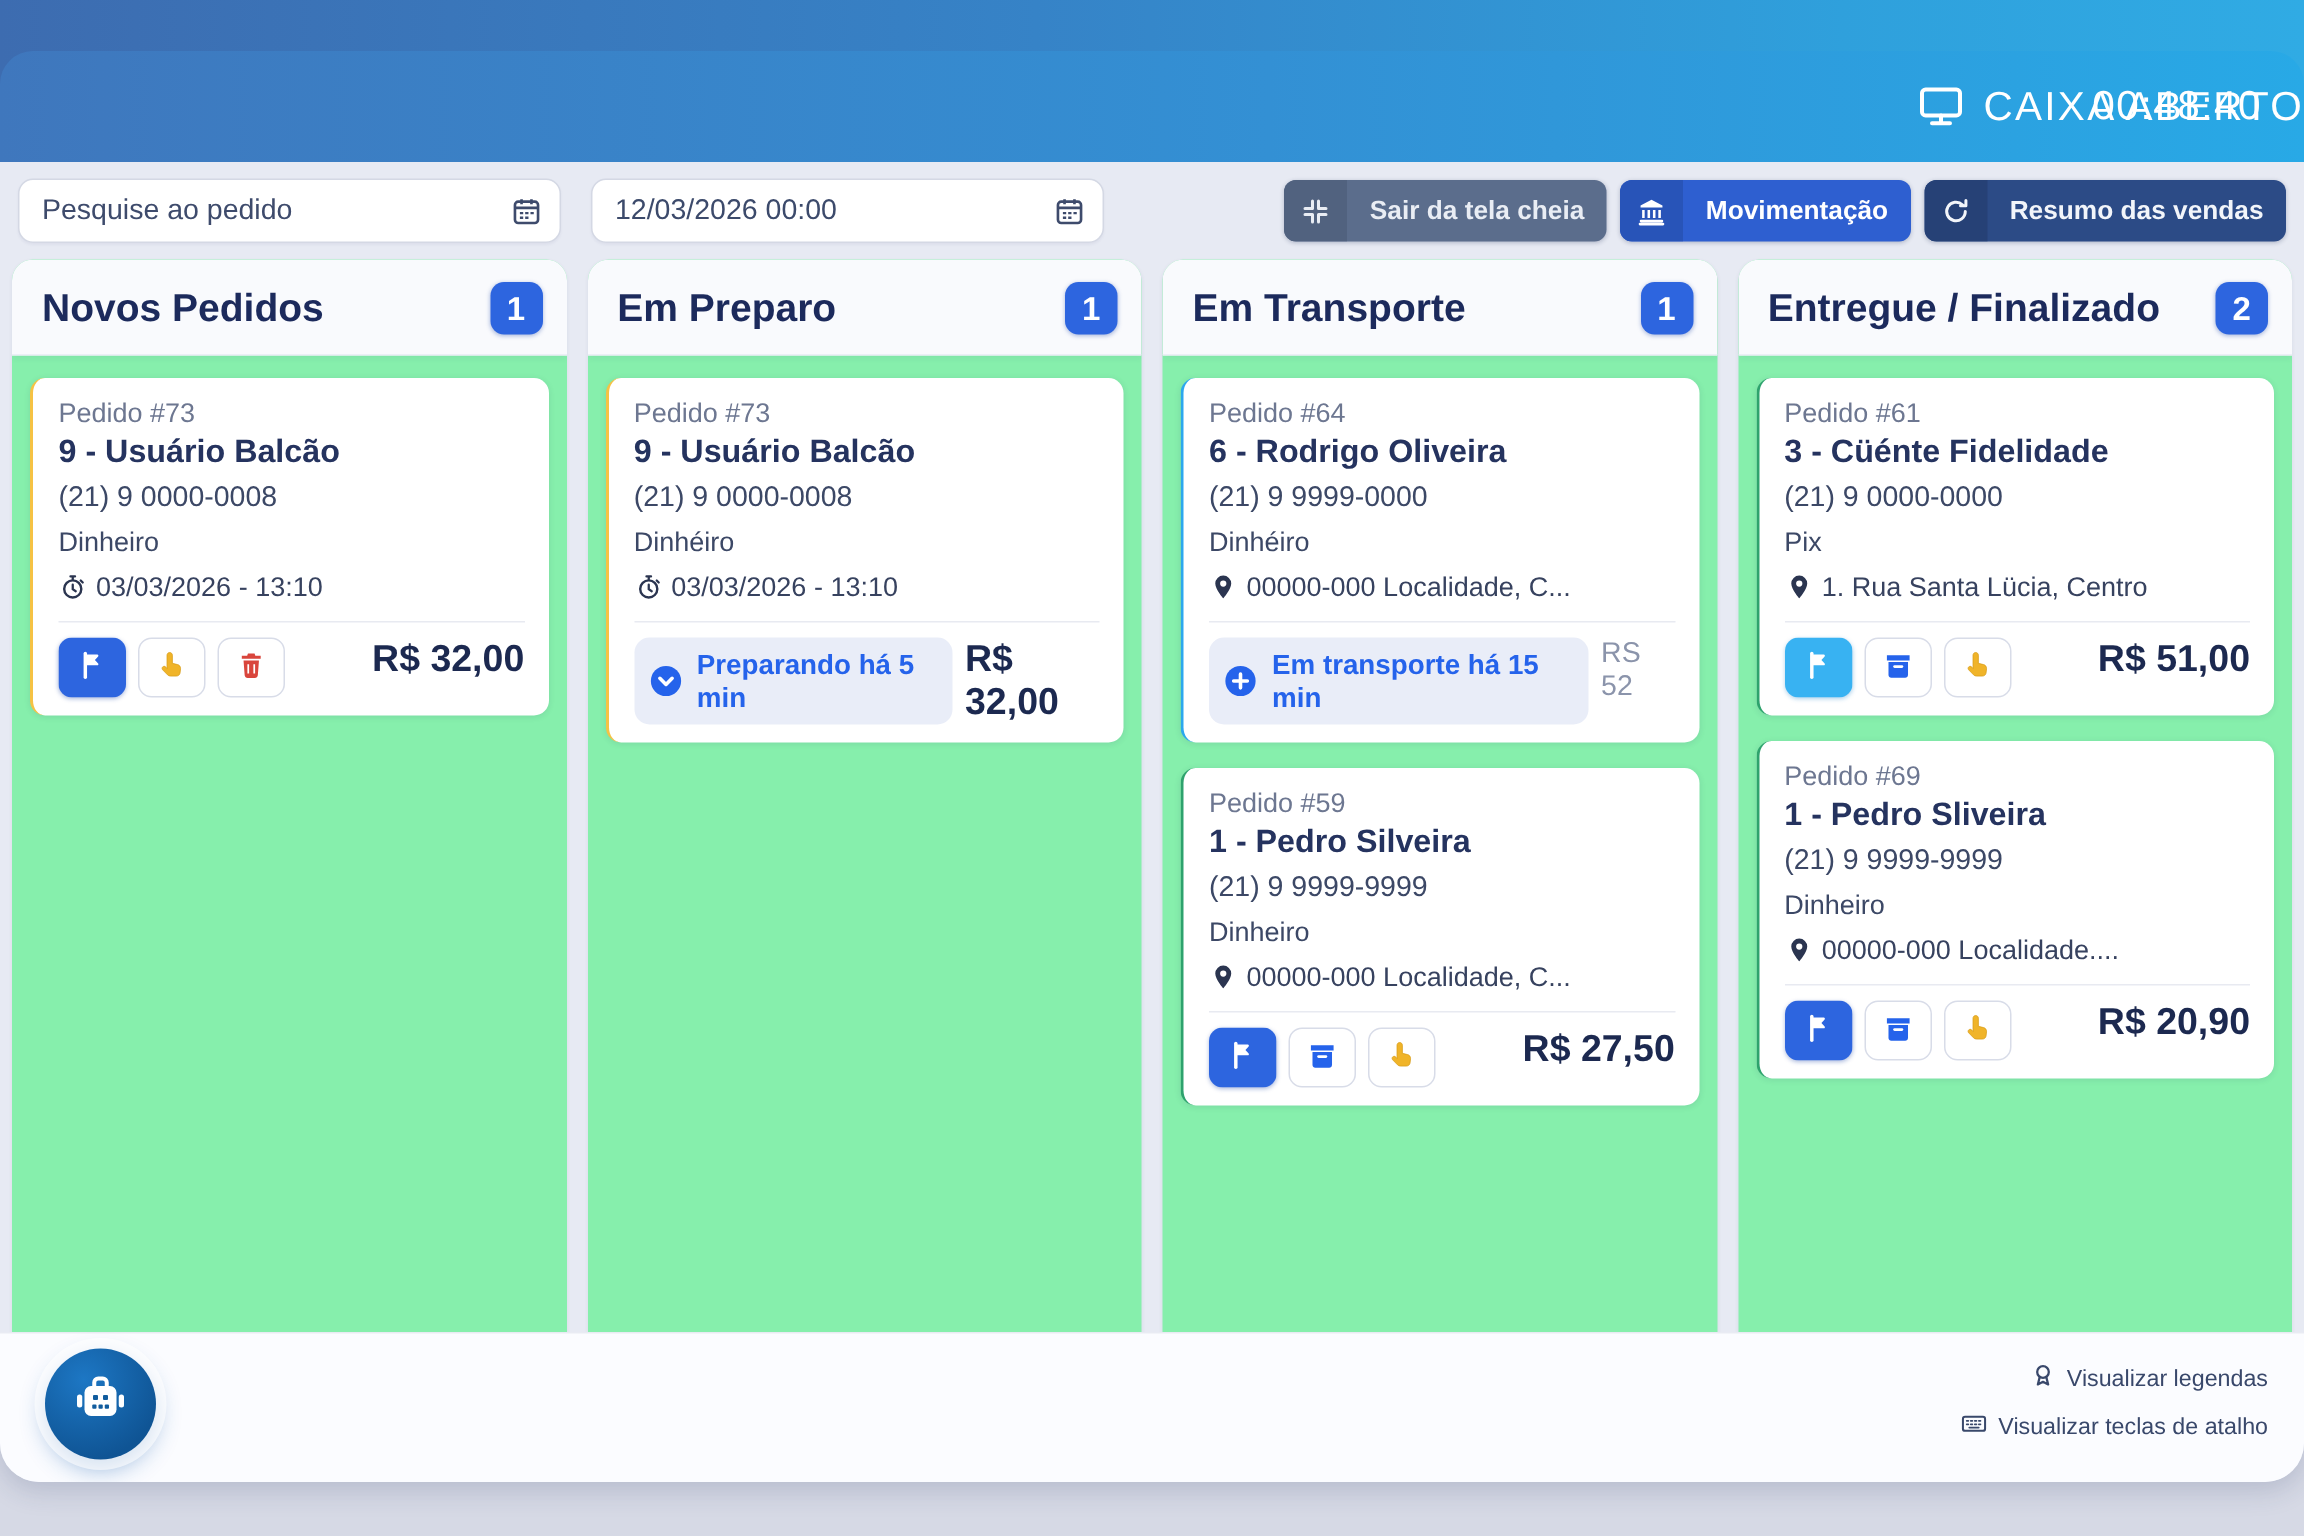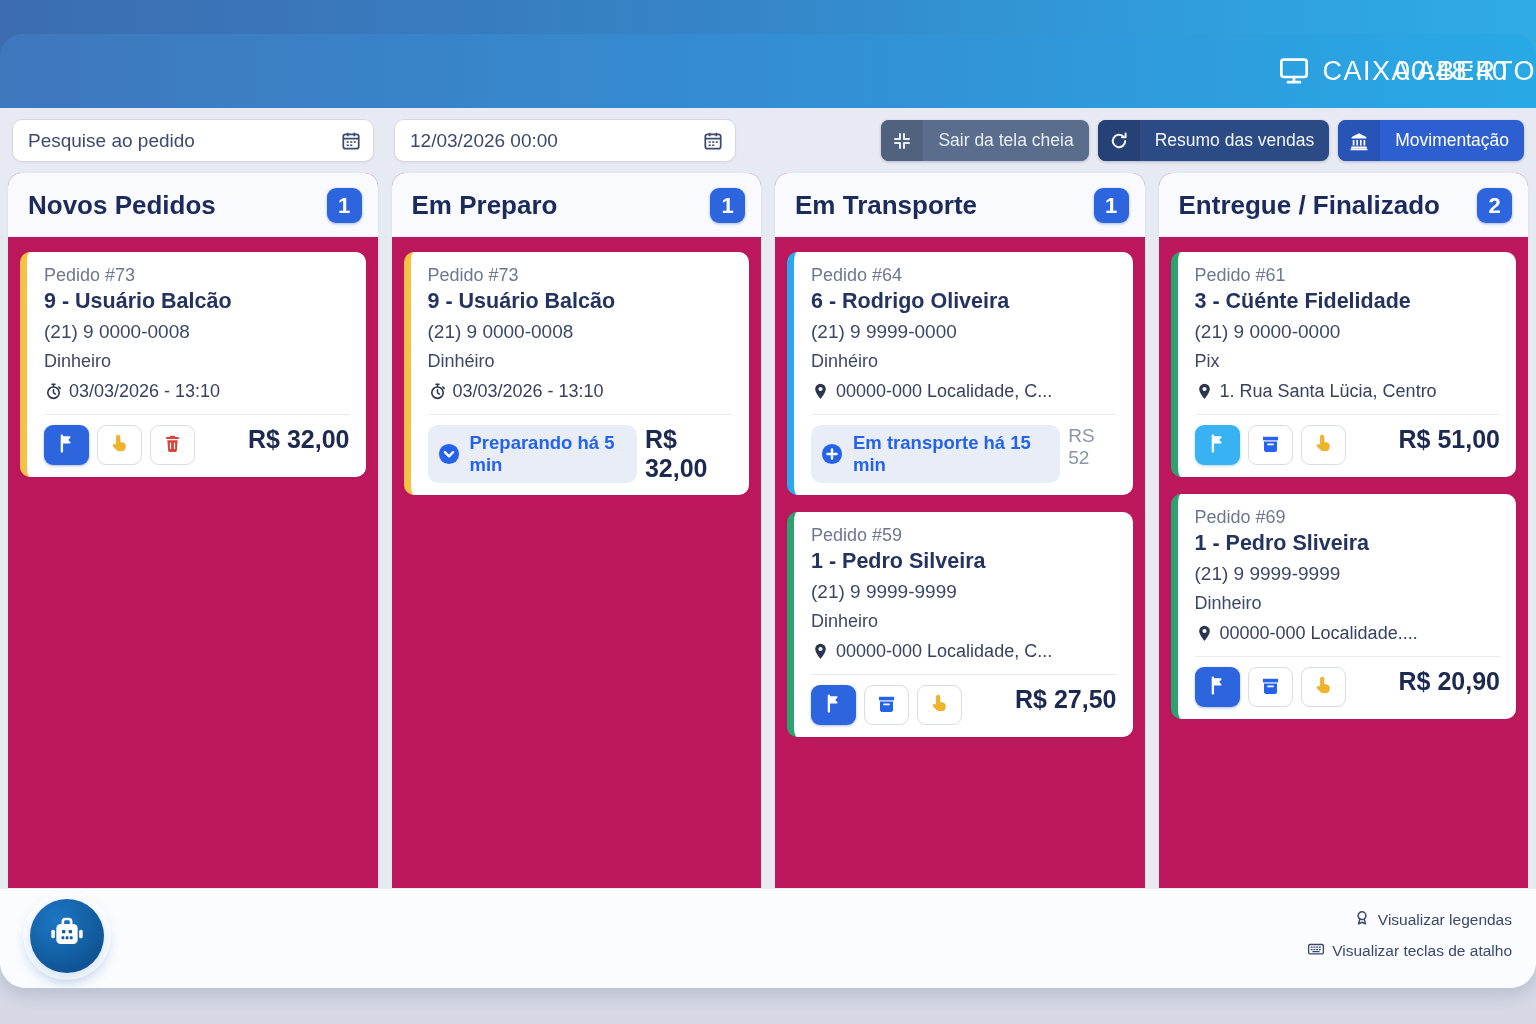--- a/index.html
+++ b/index.html
@@ -50,43 +50,43 @@
   .field .icon svg { width:22px; height:22px; display:block; }
   .field-search input { width:362px; }
   .field-date input { width:342px; }
 
   .toolbar-buttons { margin-left:auto; display:flex; gap:9px; }
   .tb-btn { display:flex; align-items:stretch; height:41px; border:none; border-radius:8px;
     overflow:hidden; cursor:pointer; font-family:inherit; padding:0;
     box-shadow:0 1px 3px rgba(20,35,80,.25); }
   .tb-btn .tb-icon { width:42px; display:flex; align-items:center; justify-content:center; }
   .tb-btn .tb-icon svg { width:20px; height:20px; }
-  .tb-btn .tb-label { display:flex; align-items:center; padding:0 15px; font-size:17.5px; }
+  .tb-btn .tb-label { display:flex; align-items:center; padding:0 15px; font-size:17.5px;font-weight:bold; }
   .tb-fullscreen { background:#5b6d8c; color:#e9edf4; }
   .tb-fullscreen .tb-icon { background:#51627f; }
   .tb-summary { background:#2c4b86; color:#f2f5fa; }
   .tb-summary .tb-icon { background:#264176; }
   .tb-movement { background:#2e5fd0; color:#fff; }
   .tb-movement .tb-icon { background:#2854b8; }
 
   
   .board { flex:1; display:grid; grid-template-columns:repeat(4,1fr); gap:14px; padding:2px 8px 0; }
-  .column { background:#be185d; border-radius:14px 14px 0 0; overflow:hidden; display:flex; flex-direction:column;
+  .column { background:#86efac; border-radius:14px 14px 0 0; overflow:hidden; display:flex; flex-direction:column;
     box-shadow:0 1px 3px rgba(30,42,90,.07); }
   .col-header { display:flex; align-items:center; justify-content:space-between;
     padding:15px 16px 13px 20px; background:#f9fafd; border-bottom:1px solid #eceef6;
     box-shadow:0 2px 4px rgba(30,42,90,.05); }
   .col-title { font-size:26px; font-weight:700; color:#1c2a5c; }
   .col-badge { min-width:35px; height:35px; border-radius:9px; background:#2d65df; color:#fff;
     display:flex; align-items:center; justify-content:center; font-size:22px; font-weight:700;
     box-shadow:0 1px 3px rgba(20,60,160,.35); }
   .col-body { flex:1; padding:15px 12px; display:flex; flex-direction:column; gap:17px; }
 
   
-  .card { background:#fff; border-radius:10px; border-left:7px solid #0ea5e9;
+  .card { background:#fff; border-radius:10px; border-left:2px solid #0ea5e9;
     box-shadow:0 1px 4px rgba(25,39,89,.10); padding:13px 16px 12px 17px; }
   .card .order { font-size:18px; color:#6d7791; margin-bottom:3px; }
   .card .customer { font-size:21.5px; font-weight:700; color:#25335f; margin-bottom:7px; }
   .card .phone { font-size:19px; color:#3c4866; margin-bottom:8px; }
   .card .payment { font-size:18px; color:#3c4866; margin-bottom:9px; }
   .card .meta { display:flex; align-items:center; gap:6px; font-size:18px; color:#37425f; }
   .card .meta .icon { color:#2b3550; display:flex; }
   .card .meta .icon svg { width:19px; height:19px; }
   .card .divider { border:none; border-top:1px solid #e8eaf1; margin:12px 0 10px; }
   .card-footer { display:flex; gap:8px; }
@@ -163,38 +163,38 @@
 
       <div class="toolbar-buttons">
         <button class="tb-btn tb-fullscreen">
           <span class="tb-icon">
             <svg viewBox="0 0 20 20" fill="none">
                 <path d="M8 3v5H3M12 3v5h5M8 17v-5H3M12 17v-5h5" stroke="#e9edf4" stroke-width="2" stroke-linecap="round" stroke-linejoin="round"></path>
               </svg>
           </span>
           <span class="tb-label">Sair da tela cheia</span>
         </button>
-        <button class="tb-btn tb-summary">
-          <span class="tb-icon">
-            <svg viewBox="0 0 20 20" fill="none">
-                <path d="M16.2 10a6.2 6.2 0 1 1-1.9-4.5" stroke="#f2f5fa" stroke-width="2" stroke-linecap="round"></path>
-                <path d="M16.6 2.6v3.6h-3.6" stroke="#f2f5fa" stroke-width="2" stroke-linecap="round" stroke-linejoin="round"></path>
-              </svg>
-          </span>
-          <span class="tb-label">Resumo das vendas</span>
-        </button>
         <button class="tb-btn tb-movement">
           <span class="tb-icon">
             <svg viewBox="0 0 20 20" fill="none">
                 <path d="M10 2.2 17.3 6v1.4H2.7V6z" fill="#fff"></path>
                 <path d="M4.6 9v5.4M8.2 9v5.4M11.8 9v5.4M15.4 9v5.4" stroke="#fff" stroke-width="1.7"></path>
                 <path d="M3 16.4h14M2.3 18.4h15.4" stroke="#fff" stroke-width="1.7" stroke-linecap="round"></path>
               </svg>
           </span>
           <span class="tb-label">Movimentação</span>
+        </button>
+        <button class="tb-btn tb-summary">
+          <span class="tb-icon">
+            <svg viewBox="0 0 20 20" fill="none">
+                <path d="M16.2 10a6.2 6.2 0 1 1-1.9-4.5" stroke="#f2f5fa" stroke-width="2" stroke-linecap="round"></path>
+                <path d="M16.6 2.6v3.6h-3.6" stroke="#f2f5fa" stroke-width="2" stroke-linecap="round" stroke-linejoin="round"></path>
+              </svg>
+          </span>
+          <span class="tb-label">Resumo das vendas</span>
         </button>
       </div>
     </div>
 
     <div class="board">
         <section class="column">
           <div class="col-header">
             <h2 class="col-title">Novos Pedidos</h2>
             <span class="col-badge">1</span>
           </div>

